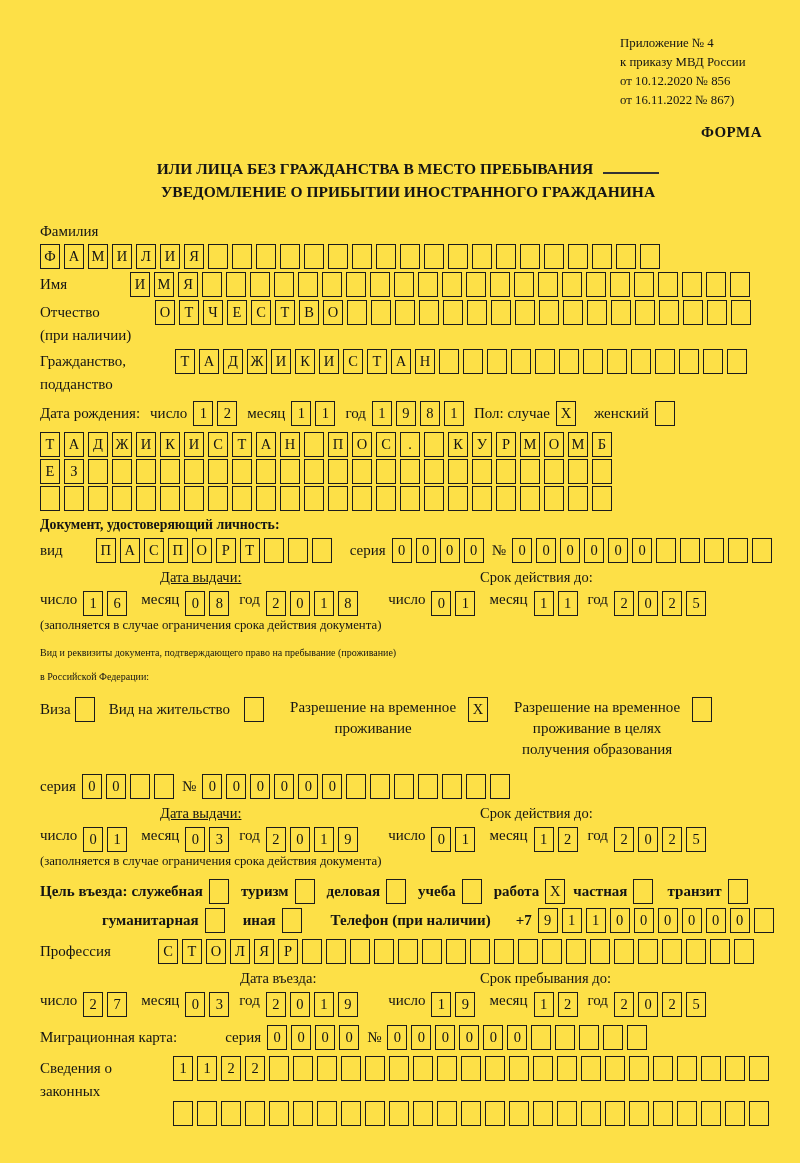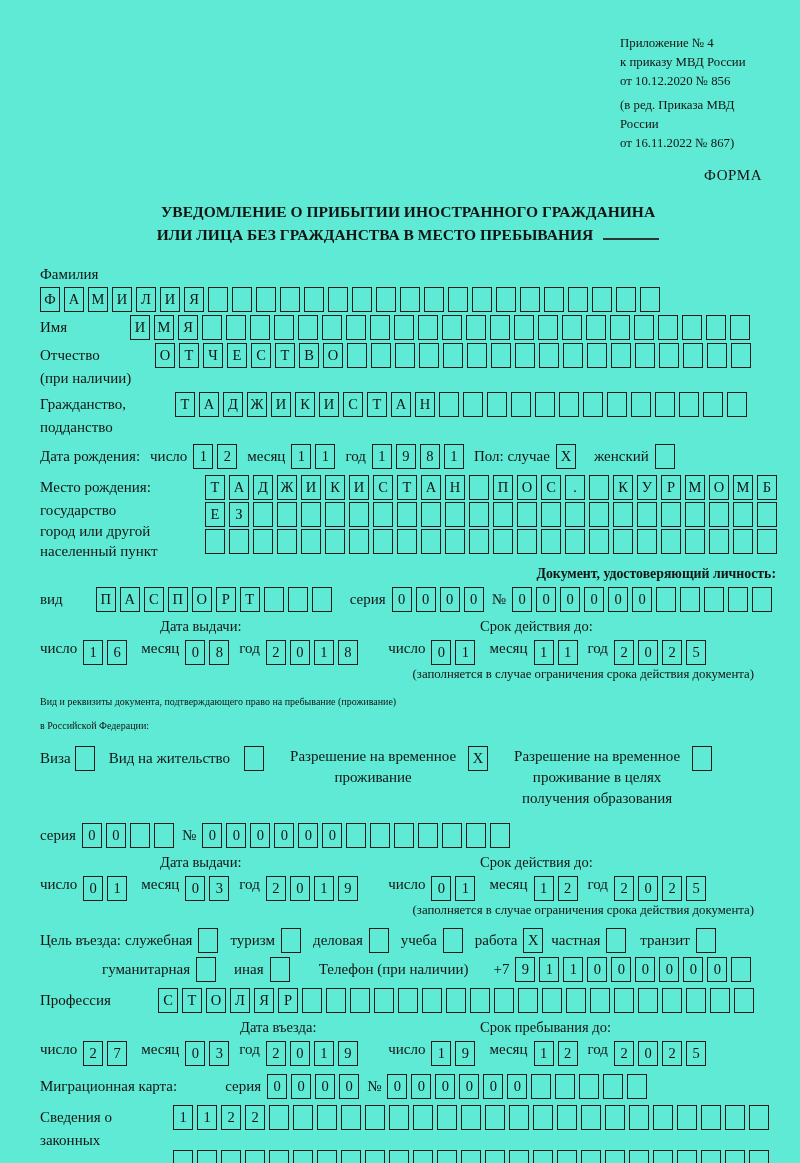--- a/index.html
+++ b/index.html
@@ -1,26 +1,26 @@
 <!DOCTYPE html>
 <html lang="ru"><head>
 <meta charset="utf-8">
 <style>
   html,body { margin:0; padding:0; background:#e8e8e8; }
   .page {
     position:relative; width:800px; height:1163px; margin:0 auto;
-    background:#5eead4; box-sizing:border-box;
+    background:#fde047; box-sizing:border-box;
     padding:34px 24px 10px 40px;
     font-family:"Liberation Serif","DejaVu Serif",serif;
     color:#141414; overflow:hidden;
   }
   
   .hdr { margin-left:580px; font-size:12.8px; line-height:19px; }
   .hdr .amend { margin-top:5px; }
-  .forma { text-align:right; padding-right:14px; margin-top:14px; font-weight:normal; font-size:15px; letter-spacing:.5px; }
+  .forma { text-align:right; padding-right:14px; margin-top:14px; font-weight:bold; font-size:15px; letter-spacing:.5px; }
   
   .title { text-align:center; font-weight:bold; font-size:15.5px; line-height:23px; margin-top:16px; }
   .uline { display:inline-block; width:56px; border-bottom:2px solid #333; margin-left:10px; height:14px; }
   .sec1 { text-align:center; font-weight:bold; font-size:14px; margin-top:24px; }
   
   .frow { display:flex; align-items:flex-start; margin-bottom:3px; }
   .flabel { font-size:15px; line-height:25px; flex-shrink:0; }
   .lblcol { flex-shrink:0; font-size:15px; line-height:20.5px; }
   .w90  { width:90px; }  .w115 { width:115px; } .w135 { width:135px; }
   .w165 { width:165px; } .w118 { width:118px; } .w133 { width:133px; }
@@ -31,57 +31,56 @@
   .cell {
     display:inline-block; box-sizing:border-box;
     width:20px; height:25px; border:1.5px solid #1c1c1c; margin-right:4px;
     text-align:center; line-height:22px; font-size:14.5px; vertical-align:top;
   }
   
   .inline { display:flex; align-items:flex-start; font-size:15px; margin:7px 0 6px 0; }
   .inline .lab { line-height:25px; white-space:nowrap; }
   .mr6 { margin-right:6px; } .ml6 { margin-left:6px; } .ml10 { margin-left:10px; }
   .ml14 { margin-left:14px; } .ml25 { margin-left:25px; }
-  .dochead { text-align:right; font-weight:bold; font-size:13.8px; margin:4px 0 5px 0; }
+  .dochead { text-align:left; font-weight:bold; font-size:13.8px; margin:4px 0 5px 0; }
   .dates-titles { position:relative; height:20px; font-size:14.5px; }
-  .dates-titles .t1 { position:absolute; left:120px; }
+  .dates-titles .t1 { position:absolute; left:120px;text-decoration:underline; }
   .dates-titles .t1b { position:absolute; left:200px; }
   .dates-titles .t2 { position:absolute; left:440px; }
   .dates-row { display:flex; align-items:flex-start; font-size:15px; margin-top:2px; }
   .dates-right { margin-left:auto; margin-right:66px; display:flex; align-items:flex-start; }
-  .note-right { text-align:right; padding-right:22px; font-size:12.8px; margin:2px 0 6px 0; }
+  .note-right { padding-right:22px; font-size:12.8px; margin:2px 0 6px 0; }
   .para { font-size:10px; line-height:24px; margin-top:8px; }
   
   .permits { display:flex; align-items:flex-start; font-size:15px; margin:8px 0 10px 0; }
   .permits .opt { display:flex; align-items:flex-start; }
   .permits .multi { text-align:center; line-height:21px; }
   .gap12 { margin-left:12px; } .gap22 { margin-left:22px; } .gap18 { margin-left:10px;justify-content:center; }
   
   .purpose { display:flex; align-items:flex-start; font-size:15px; margin-top:10px; }
-  .purpose .lab { line-height:25px; white-space:nowrap; }
+  .purpose .lab { line-height:25px; white-space:nowrap;font-weight:bold; }
   .g8 { margin-left:8px; } .g10 { margin-left:10px; } .g4 { margin-left:4px; }
 </style>
 </head>
 <body>
 
 <div class="page">
 
   <div class="hdr">
     <div>Приложение № 4</div>
     <div>к приказу МВД России</div>
     <div>от 10.12.2020 № 856</div>
-    <div class="amend">(в ред. Приказа МВД России</div>
     <div>от 16.11.2022 № 867)</div>
   </div>
 
   <div class="forma">ФОРМА</div>
 
   <div class="title">
+    <div><span>ИЛИ ЛИЦА БЕЗ ГРАЖДАНСТВА В МЕСТО ПРЕБЫВАНИЯ</span><span class="uline"></span></div>
     <div>УВЕДОМЛЕНИЕ О ПРИБЫТИИ ИНОСТРАННОГО ГРАЖДАНИНА</div>
-    <div><span>ИЛИ ЛИЦА БЕЗ ГРАЖДАНСТВА В МЕСТО ПРЕБЫВАНИЯ</span><span class="uline"></span></div>
   </div>
 
 
   <div class="frow" style="margin-top:16px;flex-direction:column;">
     <div class="flabel w90">Фамилия</div>
     <span class="boxes"><span class="cell">Ф</span><span class="cell">А</span><span class="cell">М</span><span class="cell">И</span><span class="cell">Л</span><span class="cell">И</span><span class="cell">Я</span><span class="cell"></span><span class="cell"></span><span class="cell"></span><span class="cell"></span><span class="cell"></span><span class="cell"></span><span class="cell"></span><span class="cell"></span><span class="cell"></span><span class="cell"></span><span class="cell"></span><span class="cell"></span><span class="cell"></span><span class="cell"></span><span class="cell"></span><span class="cell"></span><span class="cell"></span><span class="cell"></span><span class="cell"></span></span>
   </div>
 
   <div class="frow">
     <div class="flabel w90">Имя</div>
@@ -112,26 +111,20 @@
     <span class="boxes"><span class="cell">1</span><span class="cell">1</span></span>
     <span class="lab ml6 mr6">год</span>
     <span class="boxes"><span class="cell">1</span><span class="cell">9</span><span class="cell">8</span><span class="cell">1</span></span>
     <span class="lab ml6 mr6">Пол: случае</span>
     <span class="boxes"><span class="cell">X</span></span>
     <span class="lab ml14 mr6">женский</span>
     <span class="boxes"><span class="cell"></span></span>
   </div>
 
   <div class="frow">
-    <div class="lblcol w165">
-      <div style="line-height:25px;">Место рождения:</div>
-      <div>государство</div>
-      <div>город или другой</div>
-      <div>населенный пункт</div>
-    </div>
     <div class="boxcol">
       <span class="boxes"><span class="cell">Т</span><span class="cell">А</span><span class="cell">Д</span><span class="cell">Ж</span><span class="cell">И</span><span class="cell">К</span><span class="cell">И</span><span class="cell">С</span><span class="cell">Т</span><span class="cell">А</span><span class="cell">Н</span><span class="cell"></span><span class="cell">П</span><span class="cell">О</span><span class="cell">С</span><span class="cell">.</span><span class="cell"></span><span class="cell">К</span><span class="cell">У</span><span class="cell">Р</span><span class="cell">М</span><span class="cell">О</span><span class="cell">М</span><span class="cell">Б</span></span>
       <span class="boxes"><span class="cell">Е</span><span class="cell">З</span><span class="cell"></span><span class="cell"></span><span class="cell"></span><span class="cell"></span><span class="cell"></span><span class="cell"></span><span class="cell"></span><span class="cell"></span><span class="cell"></span><span class="cell"></span><span class="cell"></span><span class="cell"></span><span class="cell"></span><span class="cell"></span><span class="cell"></span><span class="cell"></span><span class="cell"></span><span class="cell"></span><span class="cell"></span><span class="cell"></span><span class="cell"></span><span class="cell"></span></span>
       <span class="boxes"><span class="cell"></span><span class="cell"></span><span class="cell"></span><span class="cell"></span><span class="cell"></span><span class="cell"></span><span class="cell"></span><span class="cell"></span><span class="cell"></span><span class="cell"></span><span class="cell"></span><span class="cell"></span><span class="cell"></span><span class="cell"></span><span class="cell"></span><span class="cell"></span><span class="cell"></span><span class="cell"></span><span class="cell"></span><span class="cell"></span><span class="cell"></span><span class="cell"></span><span class="cell"></span><span class="cell"></span></span>
     </div>
   </div>
 
   <div class="dochead">Документ, удостоверяющий личность:</div>
 
   <div class="inline" style="margin-top:2px;">

